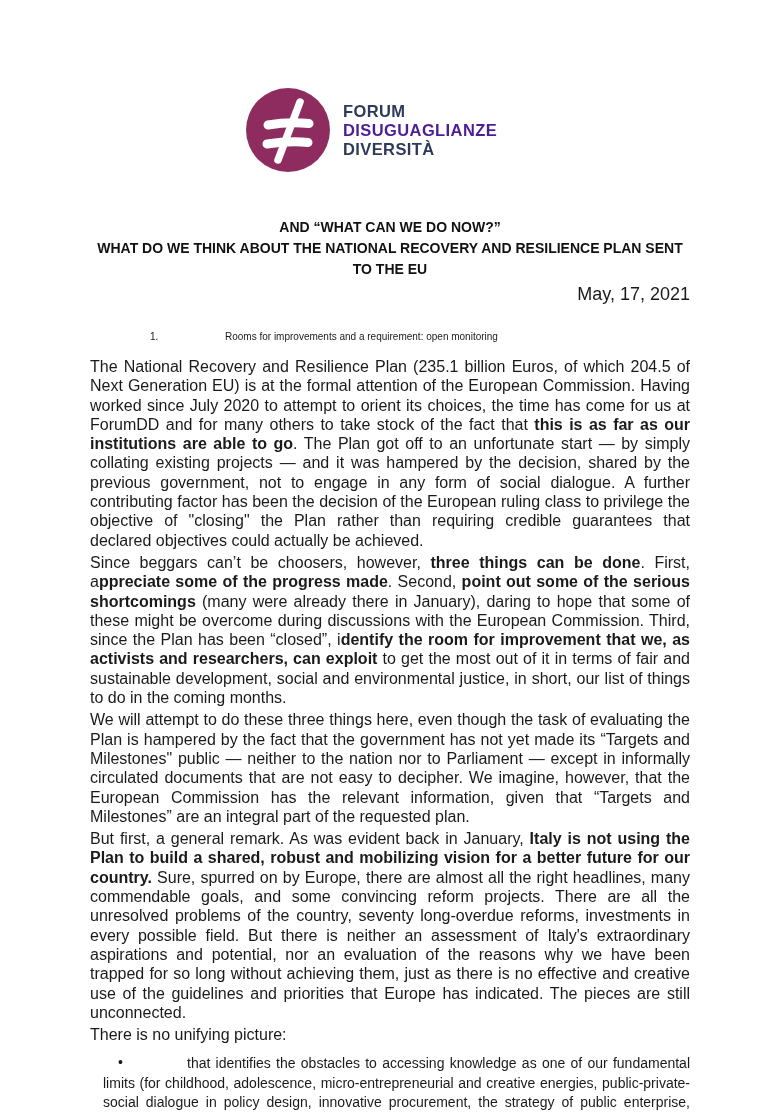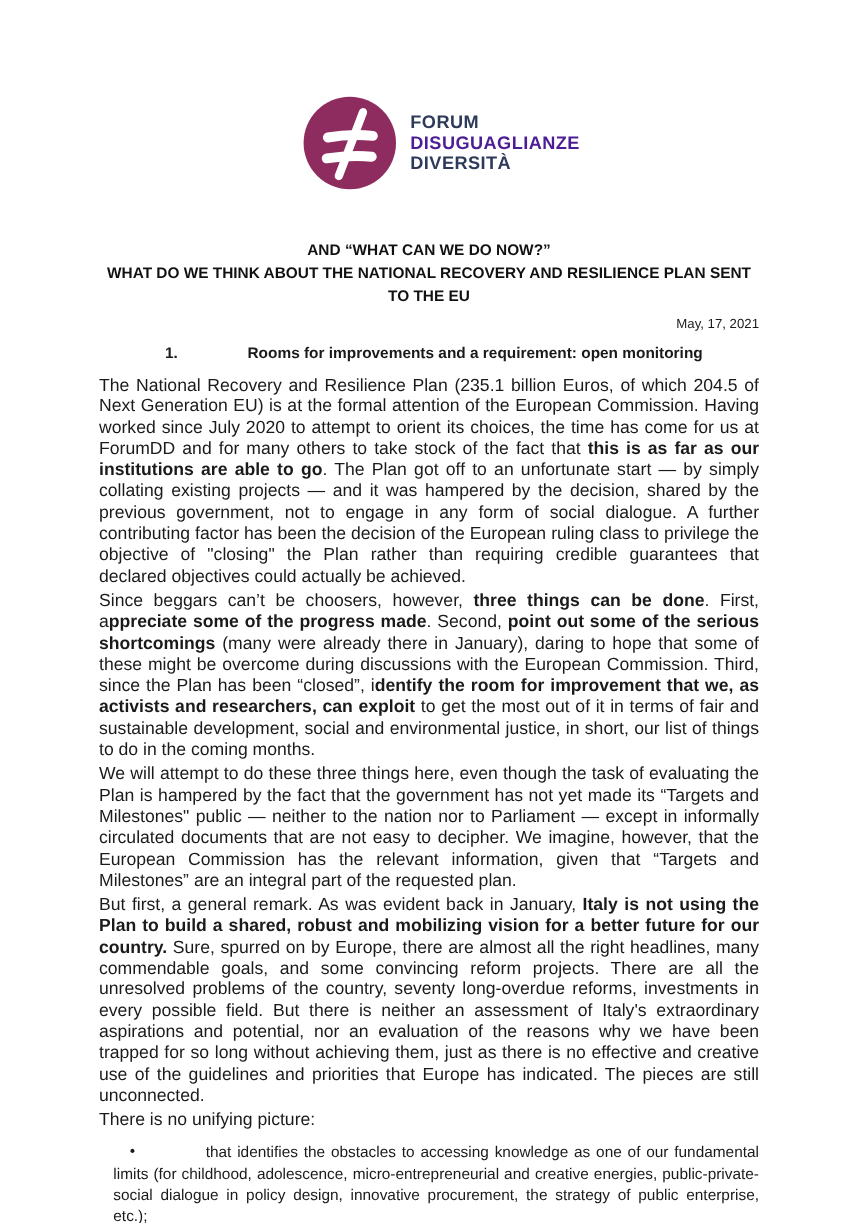--- a/index.html
+++ b/index.html
@@ -8,21 +8,21 @@
     width: 780px;
     height: 1112px;
     background: #ffffff;
     overflow: hidden;
     font-family: "Liberation Sans", "DejaVu Sans", sans-serif;
     color: #1a1a1a;
   }
   
   .logo {
     position: absolute;
-    left: 276px;
+    left: 246px;
     top: 88px;
     display: flex;
     align-items: center;
   }
   .logo-circle {
     width: 84px;
     height: 84px;
     border-radius: 50%;
     background: #8e2c60;
     flex: 0 0 auto;
@@ -49,28 +49,28 @@
     margin-top: 217px;
     text-align: center;
     font-weight: bold;
     font-size: 14px;
     line-height: 21px;
     color: #111;
   }
   .date {
     margin-top: 5px;
     text-align: right;
-    font-size: 12px;
+    font-size: 18px;
     line-height: 19px;
   }
   .heading {
-    margin-top: 7px;
+    margin-top: 23px;
     padding-left: 60px;
-    font-weight: bold;
-    font-size: 14px;
+    font-weight: normal;
+    font-size: 10px;
     line-height: 19px;
   }
   .heading .hnum { display: inline-block; width: 75px; }
   .body-p {
     margin: 3px 0 0 0;
     font-size: 16px;
     line-height: 19.3px;
     text-align: justify;
   }
   .body-p .b { font-weight: bold; }

